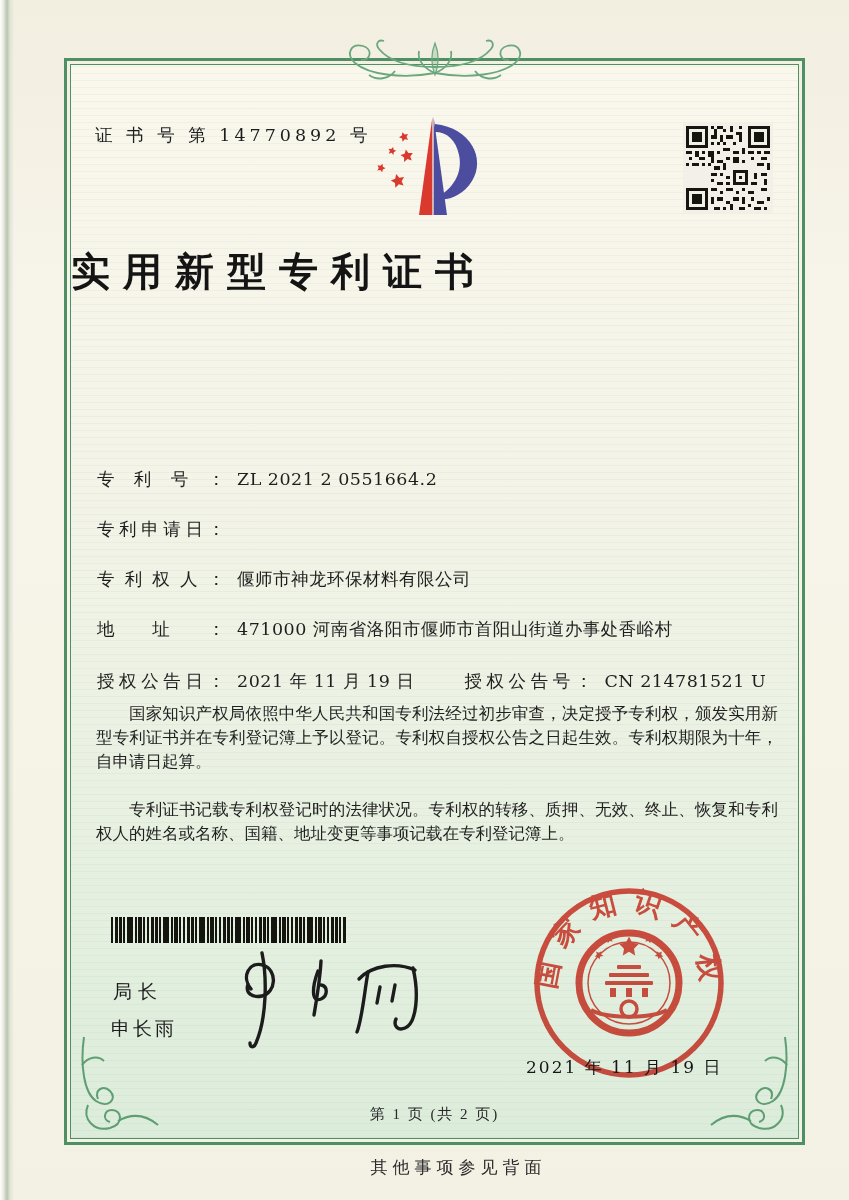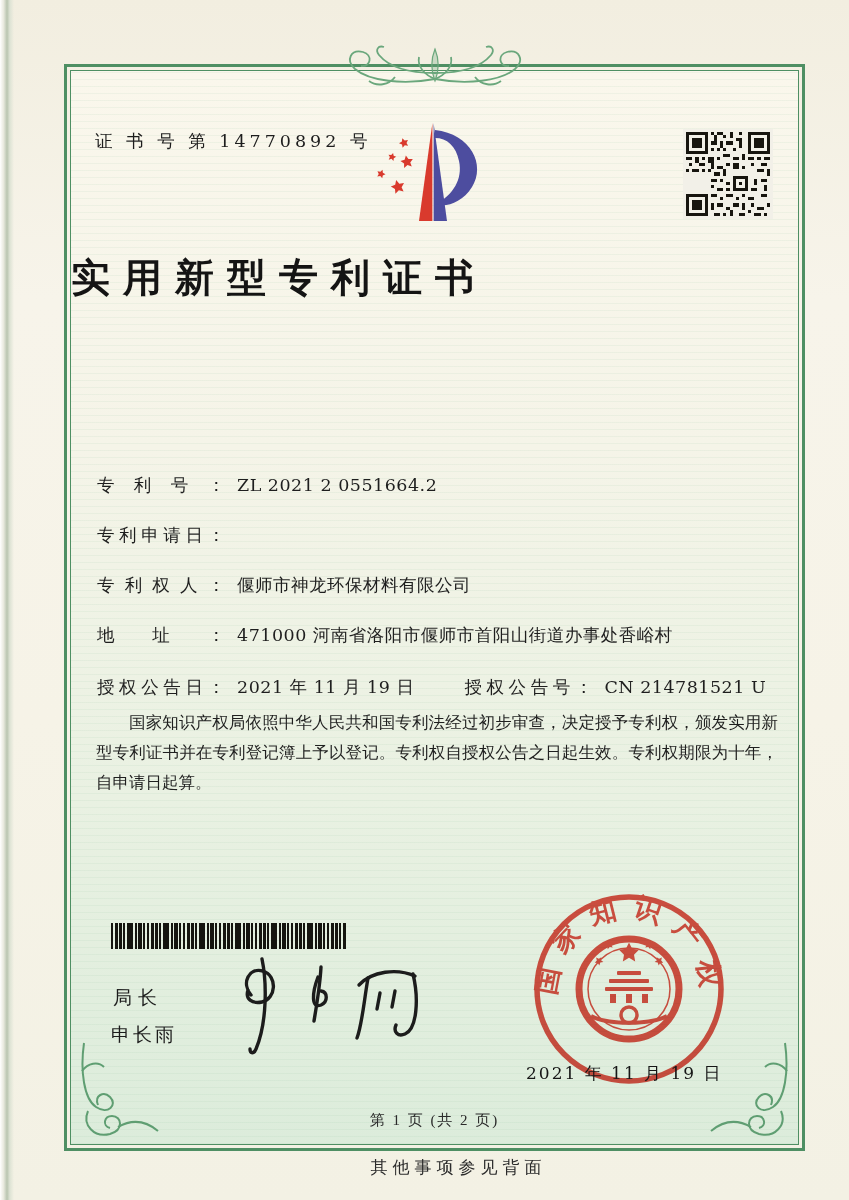--- a/index.html
+++ b/index.html
@@ -5,38 +5,38 @@
   html,body{margin:0;padding:0;background:#888;}
   .sheet{
     position:relative;width:849px;height:1200px;margin:0 auto;overflow:hidden;
     background:linear-gradient(180deg,#f2eee0 0%,#f7f4ea 25%,#f6f3e7 60%,#f3f1e4 100%);
     font-family:"DejaVu Serif","Liberation Serif",serif;color:#222;
   }
   .scan-edge{position:absolute;left:0;top:0;bottom:0;width:14px;
     background:linear-gradient(90deg,#ffffff 0%,#e9eadf 25%,#b9c5b0 50%,#dde3d4 70%,rgba(255,255,255,0) 100%);}
   
   .cert{
-    position:absolute;left:70px;top:70px;width:729px;height:1075px;box-sizing:border-box;
+    position:absolute;left:70px;top:64px;width:729px;height:1075px;box-sizing:border-box;
     border:1.5px solid #4e8f63;outline:3px solid #4e8f63;outline-offset:3px;
     background:
       repeating-linear-gradient(0deg, rgba(140,190,155,0.10) 0 1px, rgba(255,255,255,0) 1px 7px),
       linear-gradient(180deg,#faf7ec 0%,#f5f4e8 35%,#e9f1e2 68%,#dcecdb 100%);
   }
   .cert-no{position:absolute;left:24px;top:58px;font-size:17.5px;letter-spacing:4px;color:#1d1d1d;}
   .logo{position:absolute;left:292px;top:46px;}
   .qr{position:absolute;left:612px;top:58px;}
   .title{position:absolute;left:0;top:180px;width:100%;margin:0;text-align:left;
     font-size:39px;font-weight:bold;letter-spacing:13px;color:#141414;font-family:"Liberation Serif","DejaVu Serif",serif;}
   .row{position:absolute;left:26px;display:flex;align-items:baseline;font-size:17.5px;color:#1e1e1e;white-space:nowrap;}
   .row .lbl{flex:none;width:128px;text-align:justify;text-align-last:justify;}
   .row .val{margin-left:12px;letter-spacing:0.5px;}
   .r1{top:292px}.r2{top:352px}.r3{top:402px}.r4{top:452px}.r5{top:502px}.r6{top:552px}
   .grant{top:604px}
   .grant .g2{margin-left:50px;display:flex;align-items:baseline;}
-  .para{position:absolute;left:25px;width:682px;margin:0;font-size:16.5px;line-height:30px;
+  .para{position:absolute;left:25px;width:682px;margin:0;font-size:16.5px;line-height:24px;
     text-align:justify;text-indent:2em;color:#1f1f1f;}
   .p1{top:637px}.p2{top:733px}
   .barcode{position:absolute;left:40px;top:852px;width:235px;height:26px;
     background:
       repeating-linear-gradient(90deg,#15150f 0 2px,transparent 2px 4px),
       repeating-linear-gradient(90deg,#15150f 0 1px,transparent 1px 6px),
       repeating-linear-gradient(90deg,#15150f 0 2px,transparent 2px 9px);}
   .signer-title{position:absolute;left:42px;top:914px;font-size:19px;letter-spacing:6px;color:#1c1c1c;}
   .signer-name{position:absolute;left:40px;top:951px;font-size:19px;letter-spacing:3px;color:#1c1c1c;}
   .signature{position:absolute;left:150px;top:870px;}
@@ -223,20 +223,21 @@
     <div class="row grant">
       <span class="lbl">授权公告日：</span>
       <span class="val">2021 年 11 月 19 日</span>
       <span class="g2">
         <span class="lbl">授权公告号：</span>
         <span class="val">CN 214781521 U</span>
       </span>
     </div>
 
     <p class="para p1">国家知识产权局依照中华人民共和国专利法经过初步审查，决定授予专利权，颁发实用新型专利证书并在专利登记簿上予以登记。专利权自授权公告之日起生效。专利权期限为十年，自申请日起算。</p>
+    <p class="para p2">专利证书记载专利权登记时的法律状况。专利权的转移、质押、无效、终止、恢复和专利权人的姓名或名称、国籍、地址变更等事项记载在专利登记簿上。</p>
 
     <div class="barcode"></div>
 
     <div class="signer-title">局长</div>
     <div class="signer-name">申长雨</div>
 
     <svg class="signature" width="240" height="120" viewBox="0 0 240 120">
       <g stroke="#1c1c1c" stroke-width="3.4" fill="none" stroke-linecap="round" stroke-linejoin="round">
         <path d="M30,54 C20,42 28,26 42,30 C57,35 55,58 41,61 C31,63 24,58 27,49"></path>
         <path d="M41,18 C46,42 46,82 35,108 C33,113 29,113 29,108"></path>

